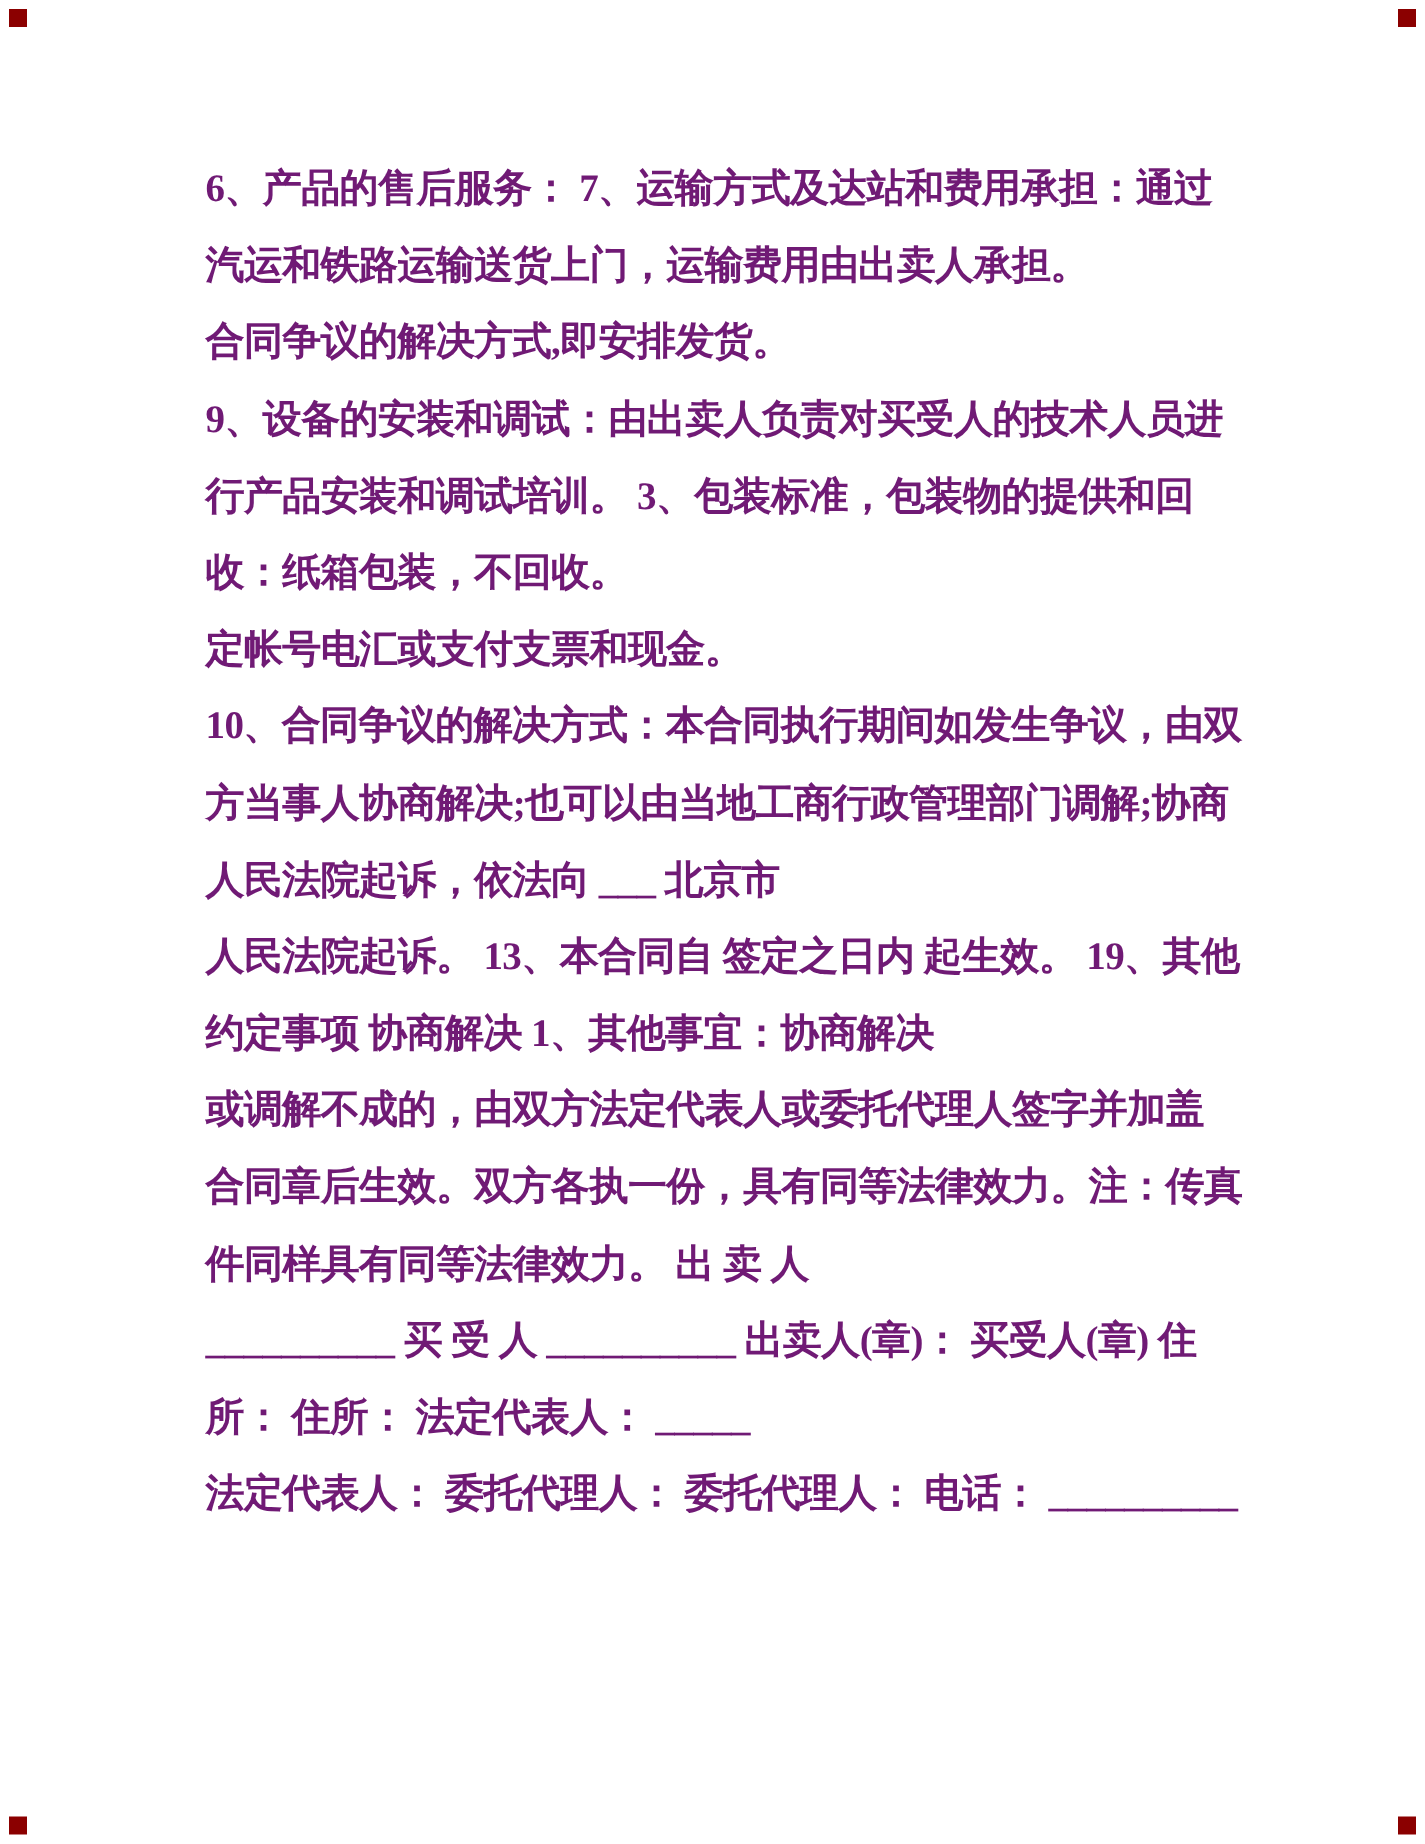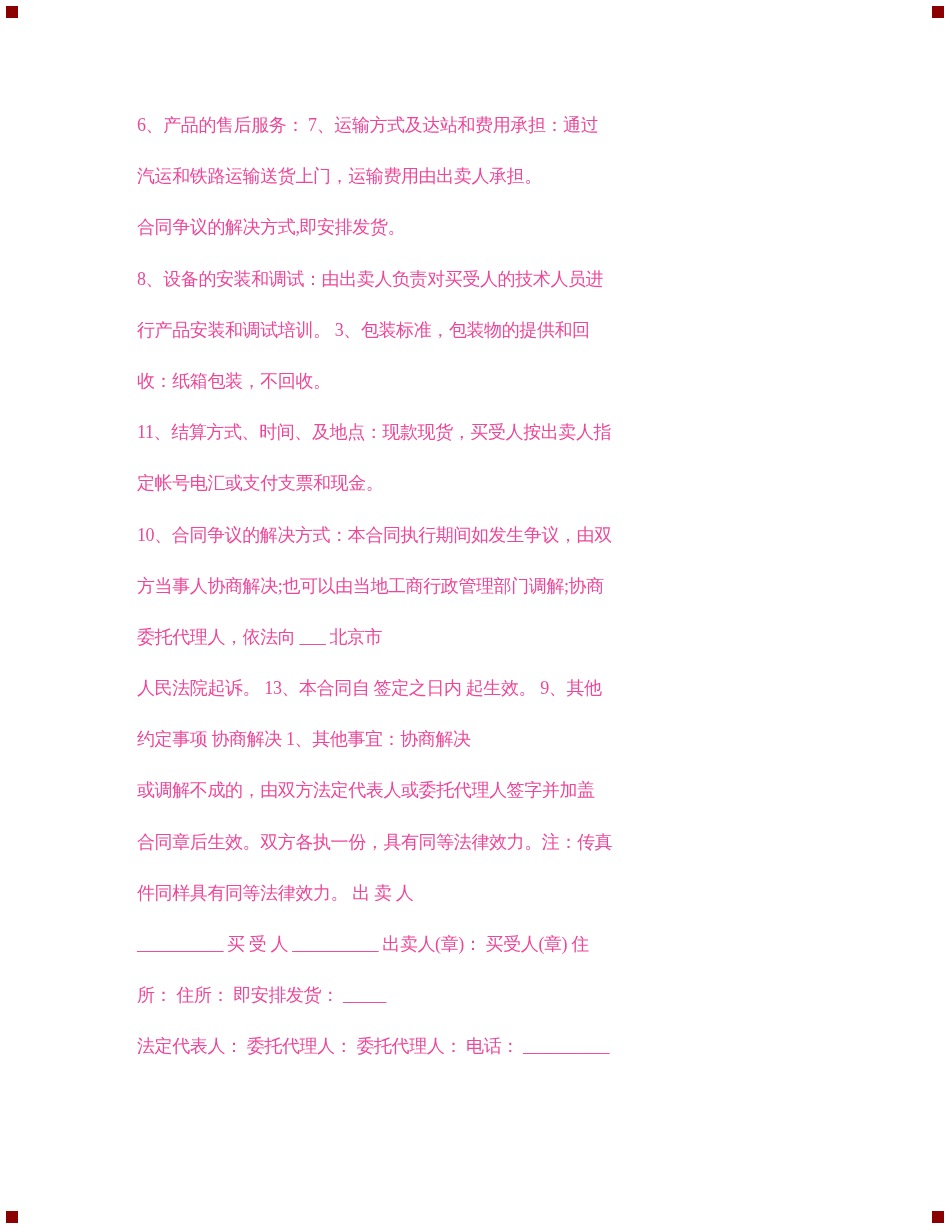--- a/index.html
+++ b/index.html
@@ -17,24 +17,25 @@
   .page {
     position: absolute;
     inset: 0;
     background: #ffffff;
   }
   .doc-text {
     position: absolute;
     left: 137px;
     top: 100px;
     width: 700px;
-    color: #ec4899;
-    font-size: 18px;
+    color: #701a75;
+    font-size: 26px;
     line-height: 51.2px;
     letter-spacing: -0.4px;
+    font-weight: bold;
   }
   .doc-line {
     white-space: pre;
     height: 51.2px;
   }
   .corner-marker {
     position: absolute;
     width: 12px;
     height: 12px;
     background: #8b0000;
@@ -51,31 +52,30 @@
 
   <div class="corner-marker corner-tl"></div>
   <div class="corner-marker corner-tr"></div>
   <div class="corner-marker corner-bl"></div>
   <div class="corner-marker corner-br"></div>
 
   <div class="doc-text">
     <div class="doc-line">6、产品的售后服务： 7、运输方式及达站和费用承担：通过</div>
     <div class="doc-line">汽运和铁路运输送货上门，运输费用由出卖人承担。</div>
     <div class="doc-line">合同争议的解决方式,即安排发货。</div>
-    <div class="doc-line">8、设备的安装和调试：由出卖人负责对买受人的技术人员进</div>
+    <div class="doc-line">9、设备的安装和调试：由出卖人负责对买受人的技术人员进</div>
     <div class="doc-line">行产品安装和调试培训。 3、包装标准，包装物的提供和回</div>
     <div class="doc-line">收：纸箱包装，不回收。</div>
-    <div class="doc-line">11、结算方式、时间、及地点：现款现货，买受人按出卖人指</div>
     <div class="doc-line">定帐号电汇或支付支票和现金。</div>
     <div class="doc-line">10、合同争议的解决方式：本合同执行期间如发生争议，由双</div>
     <div class="doc-line">方当事人协商解决;也可以由当地工商行政管理部门调解;协商</div>
-    <div class="doc-line">委托代理人，依法向 ___ 北京市</div>
-    <div class="doc-line">人民法院起诉。 13、本合同自 签定之日内 起生效。 9、其他</div>
+    <div class="doc-line">人民法院起诉，依法向 ___ 北京市</div>
+    <div class="doc-line">人民法院起诉。 13、本合同自 签定之日内 起生效。 19、其他</div>
     <div class="doc-line">约定事项 协商解决 1、其他事宜：协商解决</div>
     <div class="doc-line">或调解不成的，由双方法定代表人或委托代理人签字并加盖</div>
     <div class="doc-line">合同章后生效。双方各执一份，具有同等法律效力。注：传真</div>
     <div class="doc-line">件同样具有同等法律效力。 出 卖 人</div>
     <div class="doc-line">__________ 买 受 人 __________ 出卖人(章)： 买受人(章) 住</div>
-    <div class="doc-line">所： 住所： 即安排发货： _____</div>
+    <div class="doc-line">所： 住所： 法定代表人： _____</div>
     <div class="doc-line">法定代表人： 委托代理人： 委托代理人： 电话： __________</div>
   </div>
 
 </div>
 
 </body></html>

